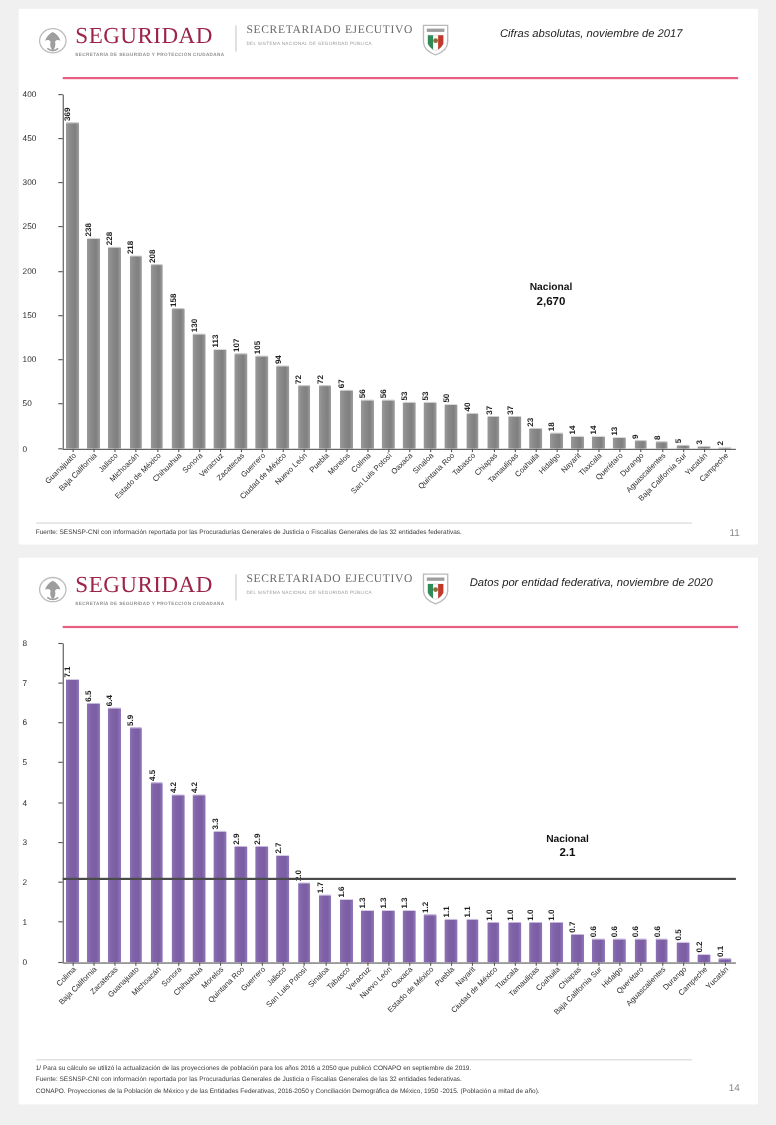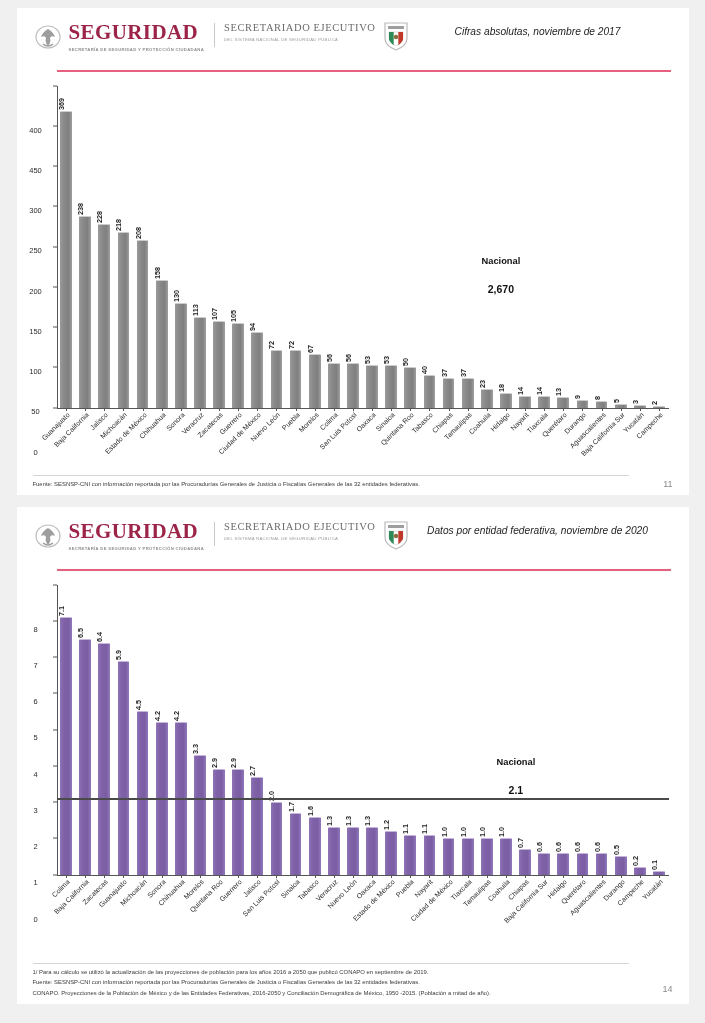--- a/index.html
+++ b/index.html
@@ -40,21 +40,21 @@
   .eagle {
     width: 30px; height: 28px;
     margin-right: 6px;
     margin-top: 2px;
     position: relative;
   }
   .eagle svg { display: block; }
   .brand-block { margin-right: 10px; }
   .brand-main {
     font-family: "Liberation Serif", serif;
-    font-weight: bold;
+    font-weight: normal;
     font-size: 21px;
     letter-spacing: 0.4px;
     color: #9d2449;
     line-height: 1;
   }
   .brand-sub {
     font-size: 4.2px;
     letter-spacing: 0.35px;
     color: #8f8f8f;
     line-height: 1.5;
@@ -131,23 +131,22 @@
     left: 0; top: 10px;
     width: 30px;
     height: 330px;
   }
   .ytick {
     position: absolute;
     right: 6px;
     transform: translateY(-50%);
     font-size: 7.5px;
     color: #2b2b2b;
-    text-align: center;
+    text-align: left;
     width: 100%;
-    margin-top: 44px;
   }
   .ytick-mark {
     position: absolute;
     right: 0;
     width: 4px;
     height: 1px;
     background: #555;
     transform: translateY(-50%);
   }
   .axis-vline {
@@ -240,21 +239,21 @@
     width: 1px; height: 3px;
     background: #555;
   }
   .natbox {
     position: absolute;
     text-align: center;
     font-weight: bold;
     color: #111;
   }
   .nat-label { font-size: 9.3px; }
-  .nat-value { font-size: 10.5px; margin-top: 17px; }
+  .nat-value { font-size: 10.5px; margin-top: 2px; }
   .natline {
     position: absolute;
     height: 1.5px;
     background: #4a4a4a;
     left: 30px; right: 10px;
   }
 
   
   .footnotes {
     position: absolute;

